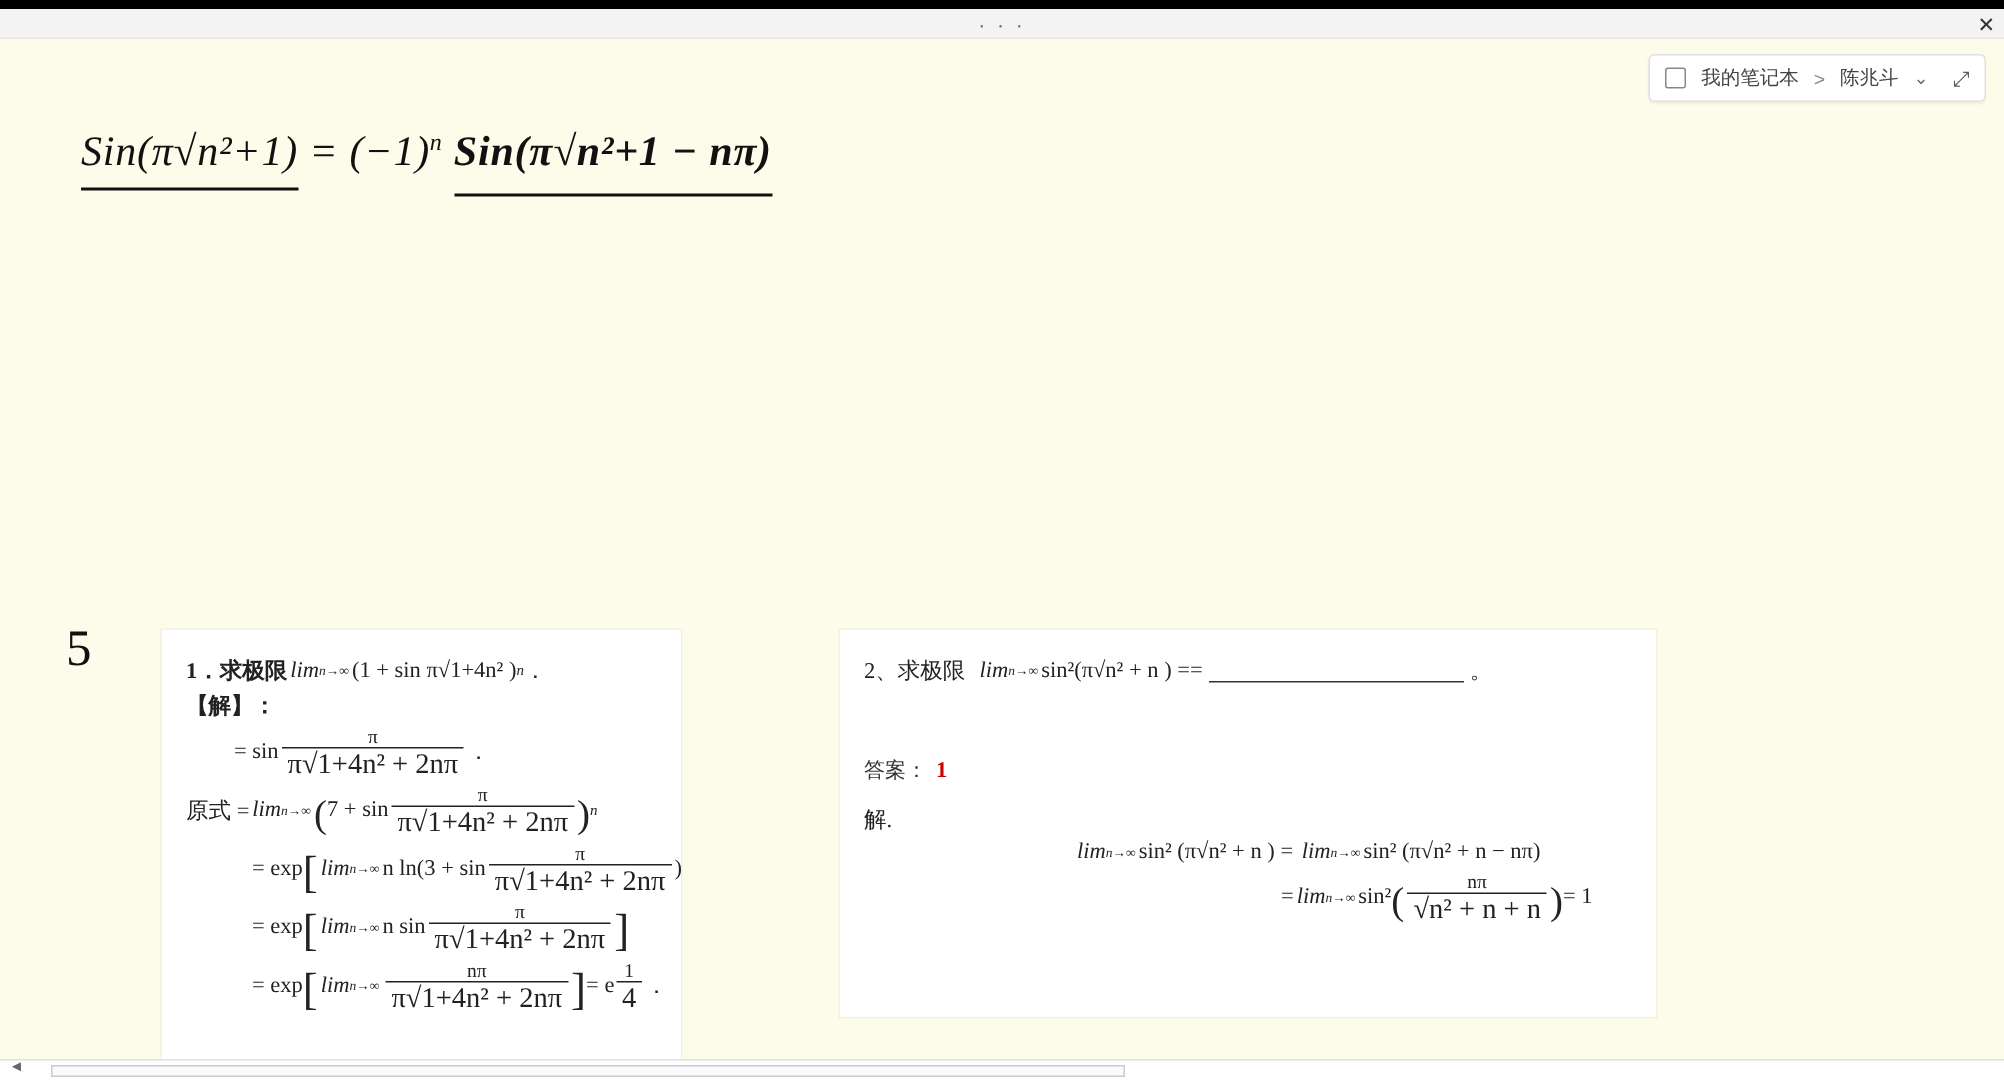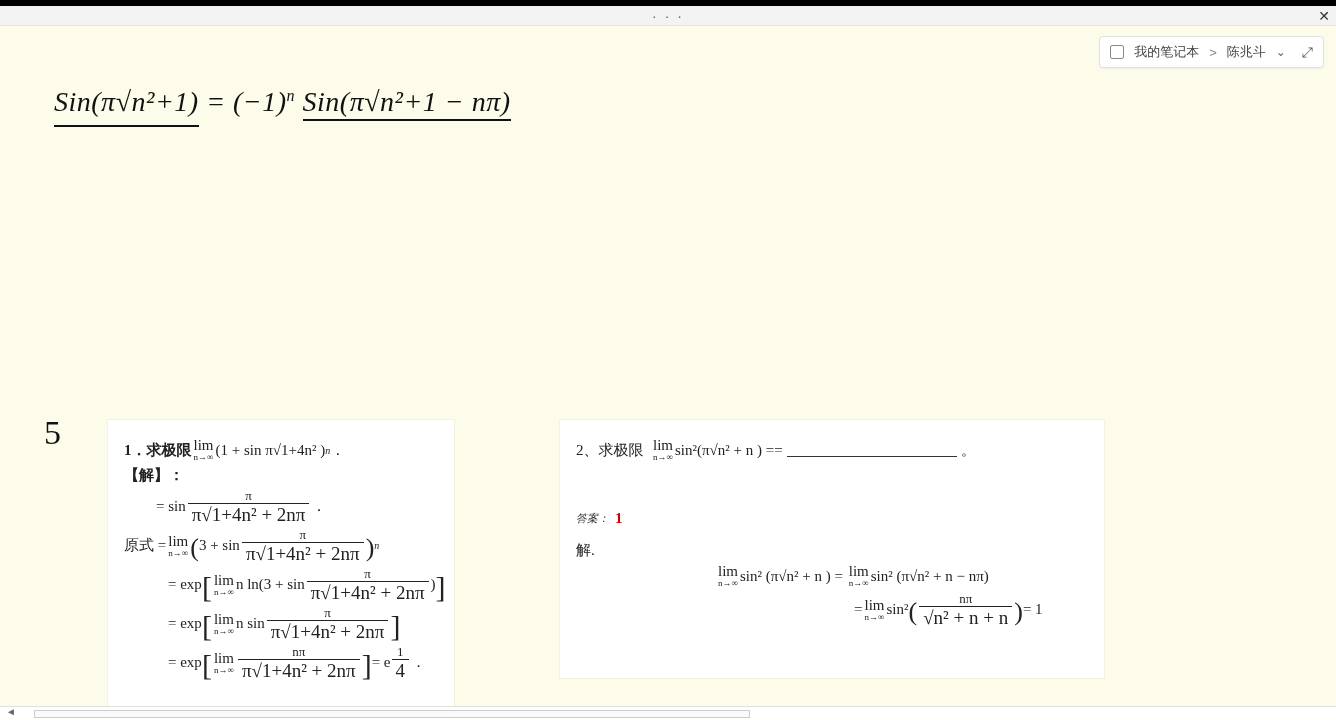--- a/index.html
+++ b/index.html
@@ -12,46 +12,46 @@
   .bread-box { position:absolute; top:10px; right:12px; display:flex; align-items:center; gap:10px; background:#fff; border:1px solid #e0e0e0; border-radius:4px; padding:6px 10px; box-shadow:0 1px 2px rgba(0,0,0,.05); }
   .bread-box .sq { width:14px; height:14px; border:1.5px solid #888; border-radius:2px; }
   .bread-box .txt { font-size:13px; color:#444; }
   .bread-box .sep { color:#888; font-size:13px; }
   .bread-box .chev { font-size:12px; color:#666; }
   .bread-box .expand { font-size:14px; color:#555; margin-left:6px; cursor:pointer; }
 
   .hand { position:absolute; font-family:"Segoe Script","Comic Sans MS",cursive; color:#111; }
   .hand.formula { left:54px; top:60px; font-size:28px; font-style:italic; letter-spacing:0.5px; }
   .hand .u1 { border-bottom:2px solid #111; padding-bottom:8px; }
-  .hand .u2 { border-bottom:2px solid #111; padding-bottom:2px; }
+  .hand .u2 { border-bottom:2px solid #111; padding-bottom:12px;font-weight:bold; }
   .hand sup { font-size:16px; vertical-align:super; }
 
   .hand.five { left:44px; top:388px; font-size:34px; }
 
   .panel { position:absolute; background:#fff; box-shadow:0 0 0 1px rgba(0,0,0,.04); font-family:"Times New Roman",serif; color:#222; padding:14px 16px; }
   .panel1 { left:108px; top:394px; width:346px; height:320px; overflow:hidden; }
   .panel2 { left:560px; top:394px; width:544px; height:258px; }
 
   .line { margin:4px 0; font-size:15px; display:flex; align-items:center; flex-wrap:nowrap; white-space:nowrap; }
   .bold { font-weight:700; }
   .it { }
   .supn { font-size:10px; vertical-align:super; font-style:italic; }
-  .lim { display:inline-flex; flex-direction:column; align-items:center; line-height:1; margin:0 2px; }
+  .lim { display:inline-flex; align-items:center; line-height:1; margin:0 2px;font-style:italic; }
   .lim .top { font-size:15px; }
   .lim .bot { font-size:9px; }
   .frac { display:inline-flex; flex-direction:column; align-items:center; line-height:1; margin:0 2px; vertical-align:middle; }
   .frac .fn { font-size:13px; padding:0 4px 1px; }
   .frac .fd { font-size:19px; border-top:1px solid #222; padding:1px 4px 0; }
   .sq { font-family:inherit; }
   .lbrk,.rbrk { font-size:30px; line-height:0; position:relative; top:2px; }
   .lpar,.rpar { font-size:26px; line-height:0; position:relative; top:2px; }
   .indent1 { margin-left:32px; }
   .indent3 { margin-left:44px; }
 
-  .ans-label { font-size:11px; color:#333;font-style:italic; }
+  .ans-label { font-size:14px; color:#333; }
   .ans-val { color:#c00; font-weight:600; margin-left:6px; }
   .blank { display:inline-block; border-bottom:1px solid #333; width:170px; height:14px; margin:0 4px; vertical-align:baseline; }
   .rside { text-align:left; }
 
   .statusbar { position:absolute; bottom:0; left:0; width:100%; height:14px; background:#fff; border-top:1px solid #e0e0e0; }
   .statusbar .arrow { position:absolute; left:6px; top:-1px; font-size:10px; color:#666; }
   .statusbar .track { position:absolute; left:34px; top:3px; width:716px; height:8px; border:1px solid #ccc; background:#fafafa; }
 
   .scroll-stub { position:absolute; right:0; top:26px; width:6px; height:14px; background:#ddd; }
 </style>
@@ -105,21 +105,21 @@
           <span class="fd it">π√1+4n² + 2nπ</span>
         </span>．
     </div>
     <div class="line">
       <span class="it">原式 =</span>
       <span class="lim">
           <span class="top">lim</span>
           <span class="bot">n→∞</span>
         </span>
       <span class="lpar">(</span>
-      <span class="it">3 + sin</span>
+      <span class="it">7 + sin</span>
       <span class="frac">
           <span class="fn it">π</span>
           <span class="fd it">π√1+4n² + 2nπ</span>
         </span>
       <span class="rpar">)</span>
         <span class="supn">n</span>
     </div>
     <div class="line indent3">
       <span class="it">= exp</span>
       <span class="lbrk">[</span>

